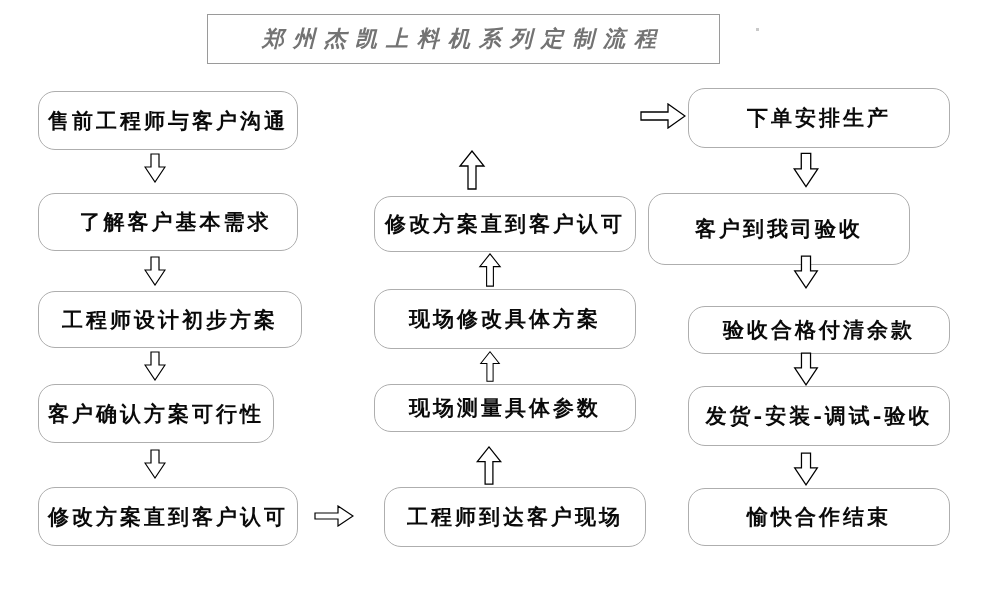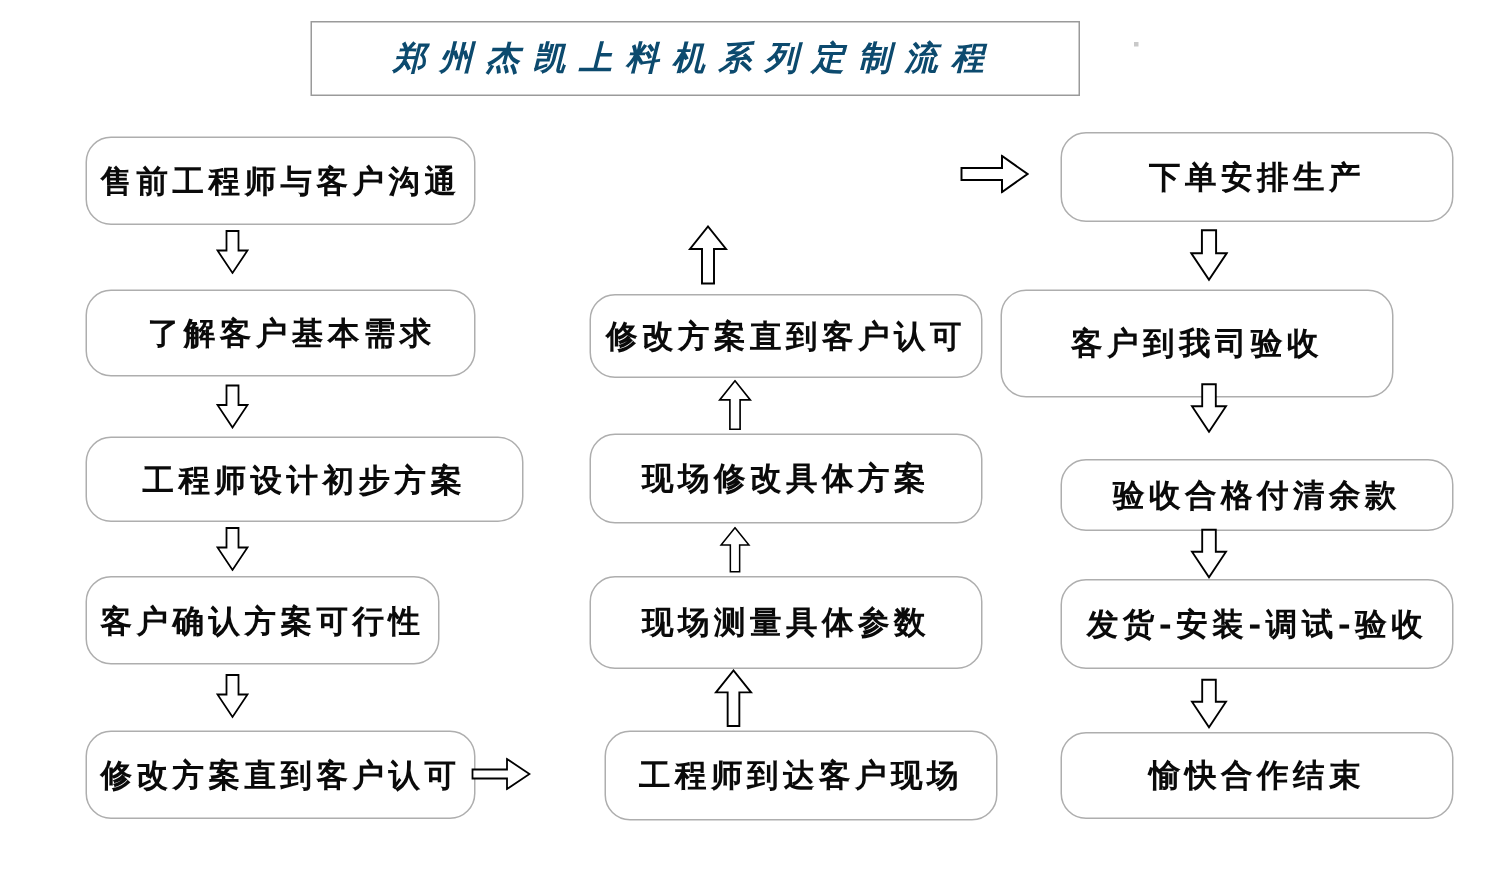--- a/index.html
+++ b/index.html
@@ -10,35 +10,34 @@
     font-family:"DejaVu Serif","Liberation Serif",serif;
     overflow:hidden;
   }
   .title-box {
     position:absolute;
     left:207px; top:14px; width:513px; height:50px;
     border:1px solid #9a9a9a;
     background:#ffffff;
     display:flex; align-items:center; justify-content:center;
     font-size:22px; font-weight:bold; font-style:italic;
-    letter-spacing:9px; color:#0c4a6e;
+    letter-spacing:9px; color:#737373;
     box-sizing:border-box;
   }
   .node {
     position:absolute;
     border:1px solid #aeaeae;
     border-radius:17px;
     background:#ffffff;
     display:flex; align-items:center; justify-content:center;
     font-size:21px; font-weight:bold;
     letter-spacing:3px; color:#0a0a0a;
     box-sizing:border-box;
     text-align:center;
     white-space:nowrap;
-    margin-left:19px;
   }
   .arrow { position:absolute; display:block; }
   .arrow svg { display:block; }
   .dot {
     position:absolute; left:756px; top:28px; width:3px; height:3px;
     background:#c9c9c9;
   }
 </style>
 </head>
 <body>
@@ -49,21 +48,21 @@
     <span>郑州杰凯上料机系列定制流程</span>
   </div>
   <div class="dot"></div>
 
   <div class="node" style="left:38px; top:91px; width:260px; height:59px;">
     <span>售前工程师与客户沟通</span>
   </div>
   <div class="node" style="left:38px; top:193px; width:260px; height:58px;padding-left:15px;">
     <span>了解客户基本需求</span>
   </div>
-  <div class="node" style="left:38px; top:291px; width:292px; height:57px;">
+  <div class="node" style="left:38px; top:291px; width:264px; height:57px;">
     <span>工程师设计初步方案</span>
   </div>
   <div class="node" style="left:38px; top:384px; width:236px; height:59px;">
     <span>客户确认方案可行性</span>
   </div>
   <div class="node" style="left:38px; top:487px; width:260px; height:59px;">
     <span>修改方案直到客户认可</span>
   </div>
 
   <span class="arrow" style="left:144px; top:153px;">
@@ -92,21 +91,21 @@
         <polygon points="1,8 24,8 24,1 39,11 24,21 24,14 1,14" fill="#ffffff" stroke="#000000" stroke-width="1.2"></polygon>
       </svg>
   </span>
 
   <div class="node" style="left:374px; top:196px; width:262px; height:56px;">
     <span>修改方案直到客户认可</span>
   </div>
   <div class="node" style="left:374px; top:289px; width:262px; height:60px;">
     <span>现场修改具体方案</span>
   </div>
-  <div class="node" style="left:374px; top:384px; width:262px; height:62px;">
+  <div class="node" style="left:374px; top:384px; width:262px; height:48px;">
     <span>现场测量具体参数</span>
   </div>
   <div class="node" style="left:384px; top:487px; width:262px; height:60px;">
     <span>工程师到达客户现场</span>
   </div>
 
   <span class="arrow" style="left:458px; top:150px;">
     <svg width="28" height="40" viewBox="0 0 28 40">
         <polygon points="10,39 10,16 2,16 14,1 26,16 18,16 18,39" fill="#ffffff" stroke="#000000" stroke-width="1.3"></polygon>
       </svg>

